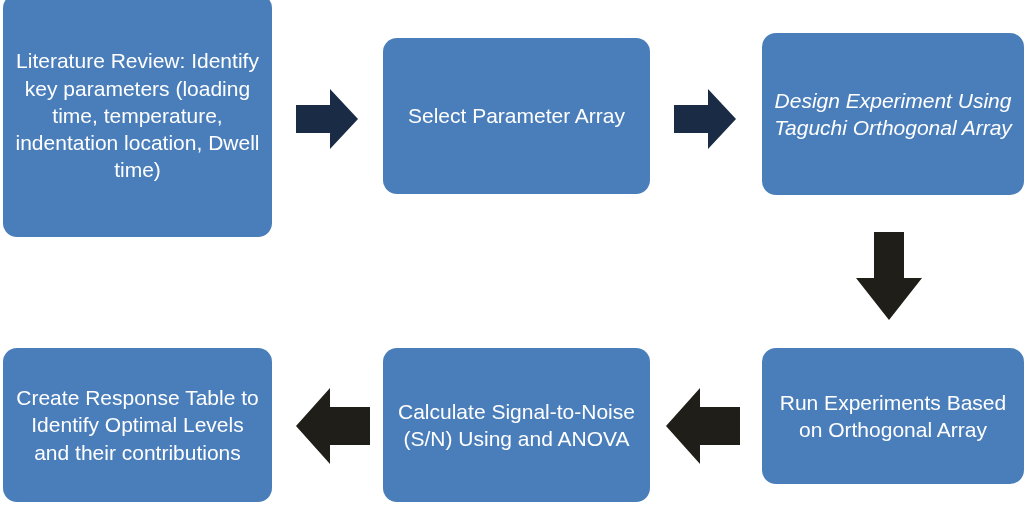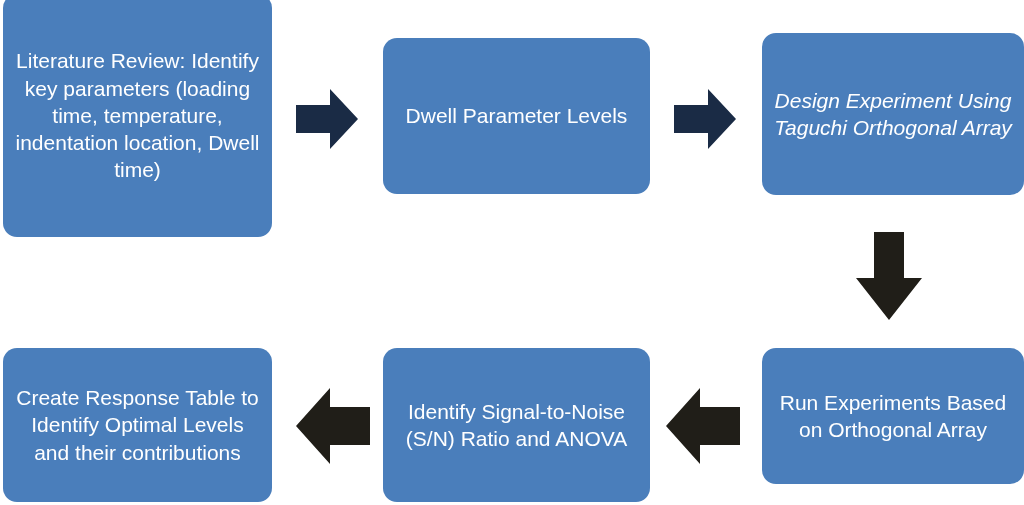--- a/index.html
+++ b/index.html
@@ -55,27 +55,27 @@
   #arrow-4 { left: 666px; top: 388px; width: 74px; height: 76px; }
   #arrow-5 { left: 296px; top: 388px; width: 74px; height: 76px; }
 </style>
 </head>
 <body>
 
 <div id="canvas">
 
   <div class="node" id="node-1">Literature Review: Identify key parameters (loading time, temperature, indentation location, Dwell time)</div>
 
-  <div class="node" id="node-2">Dwell Parameter Levels</div>
+  <div class="node" id="node-2">Select Parameter Array</div>
 
   <div class="node" id="node-3">Design Experiment Using Taguchi Orthogonal Array</div>
 
   <div class="node" id="node-4">Create Response Table to Identify Optimal Levels and their contributions</div>
 
-  <div class="node" id="node-5">Identify Signal-to-Noise (S/N) Ratio and ANOVA</div>
+  <div class="node" id="node-5">Calculate Signal-to-Noise (S/N) Using and ANOVA</div>
 
   <div class="node" id="node-6">Run Experiments Based on Orthogonal Array</div>
 
   <div class="arrow" id="arrow-1">
     <svg viewBox="0 0 62 60" preserveAspectRatio="none" aria-hidden="true">
       <polygon points="0,16 34,16 34,0 62,30 34,60 34,44 0,44" fill="#1a2b45"></polygon>
     </svg>
   </div>
 
   <div class="arrow" id="arrow-2">

